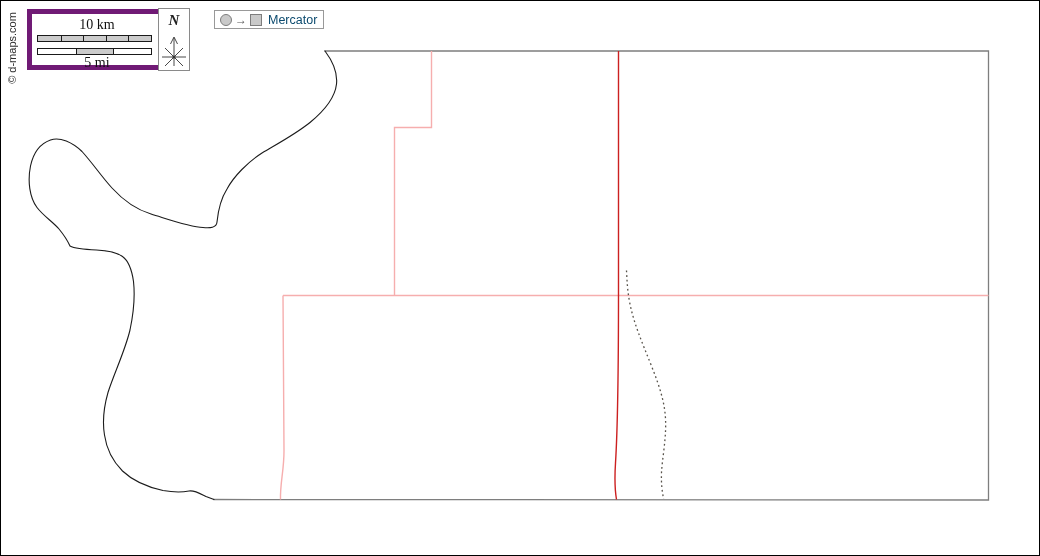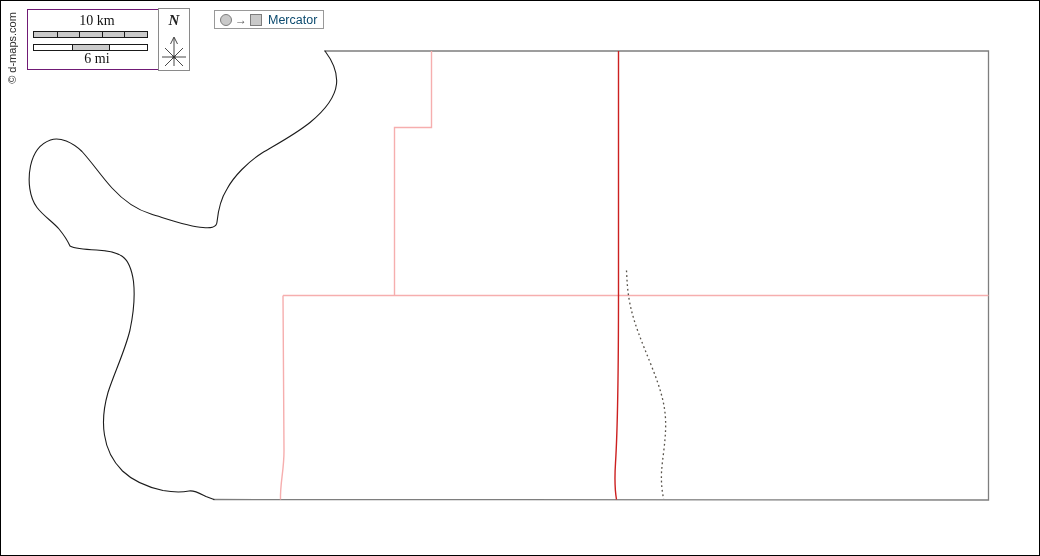--- a/index.html
+++ b/index.html
@@ -20,21 +20,21 @@
     transform: rotate(-90deg);
     font-size: 11px; line-height: 12px;
     color: #2e2e2e; text-align: center;
     white-space: nowrap;
   }
 
   .scale-box {
     position: absolute; left: 26px; top: 8px;
     width: 140px; height: 61px;
     box-sizing: border-box;
-    border: 1px solid #701a75;
+    border: 5px solid #701a75;
     background: #fff;
   }
   .scale-label {
     position: absolute; left: 0; width: 100%;
     text-align: center;
     font-family: "Liberation Serif", serif;
     font-size: 14px; color: #111;
   }
   .scale-label.km { top: 3px; }
   .scale-label.mi { top: 41px; }
@@ -118,21 +118,21 @@
       <div class="tick" style="left:20%"></div>
       <div class="tick" style="left:40%"></div>
       <div class="tick" style="left:60%"></div>
       <div class="tick" style="left:80%"></div>
     </div>
     <div class="bar mi">
       <div class="seg-mid"></div>
       <div class="tick" style="left:33.33%"></div>
       <div class="tick" style="left:66.66%"></div>
     </div>
-    <div class="scale-label mi">6 mi</div>
+    <div class="scale-label mi">5 mi</div>
   </div>
 
   <div class="compass-box">
     <div class="north-label">N</div>
     <svg class="compass-star" width="28" height="38" viewBox="0 0 28 38">
       <g stroke="#333" stroke-width="0.9" fill="none">
         <line x1="2" y1="25" x2="26" y2="25"></line>
         <line x1="5" y1="16" x2="23" y2="34"></line>
         <line x1="23" y1="16" x2="5" y2="34"></line>
         <line x1="14" y1="34" x2="14" y2="6"></line>

